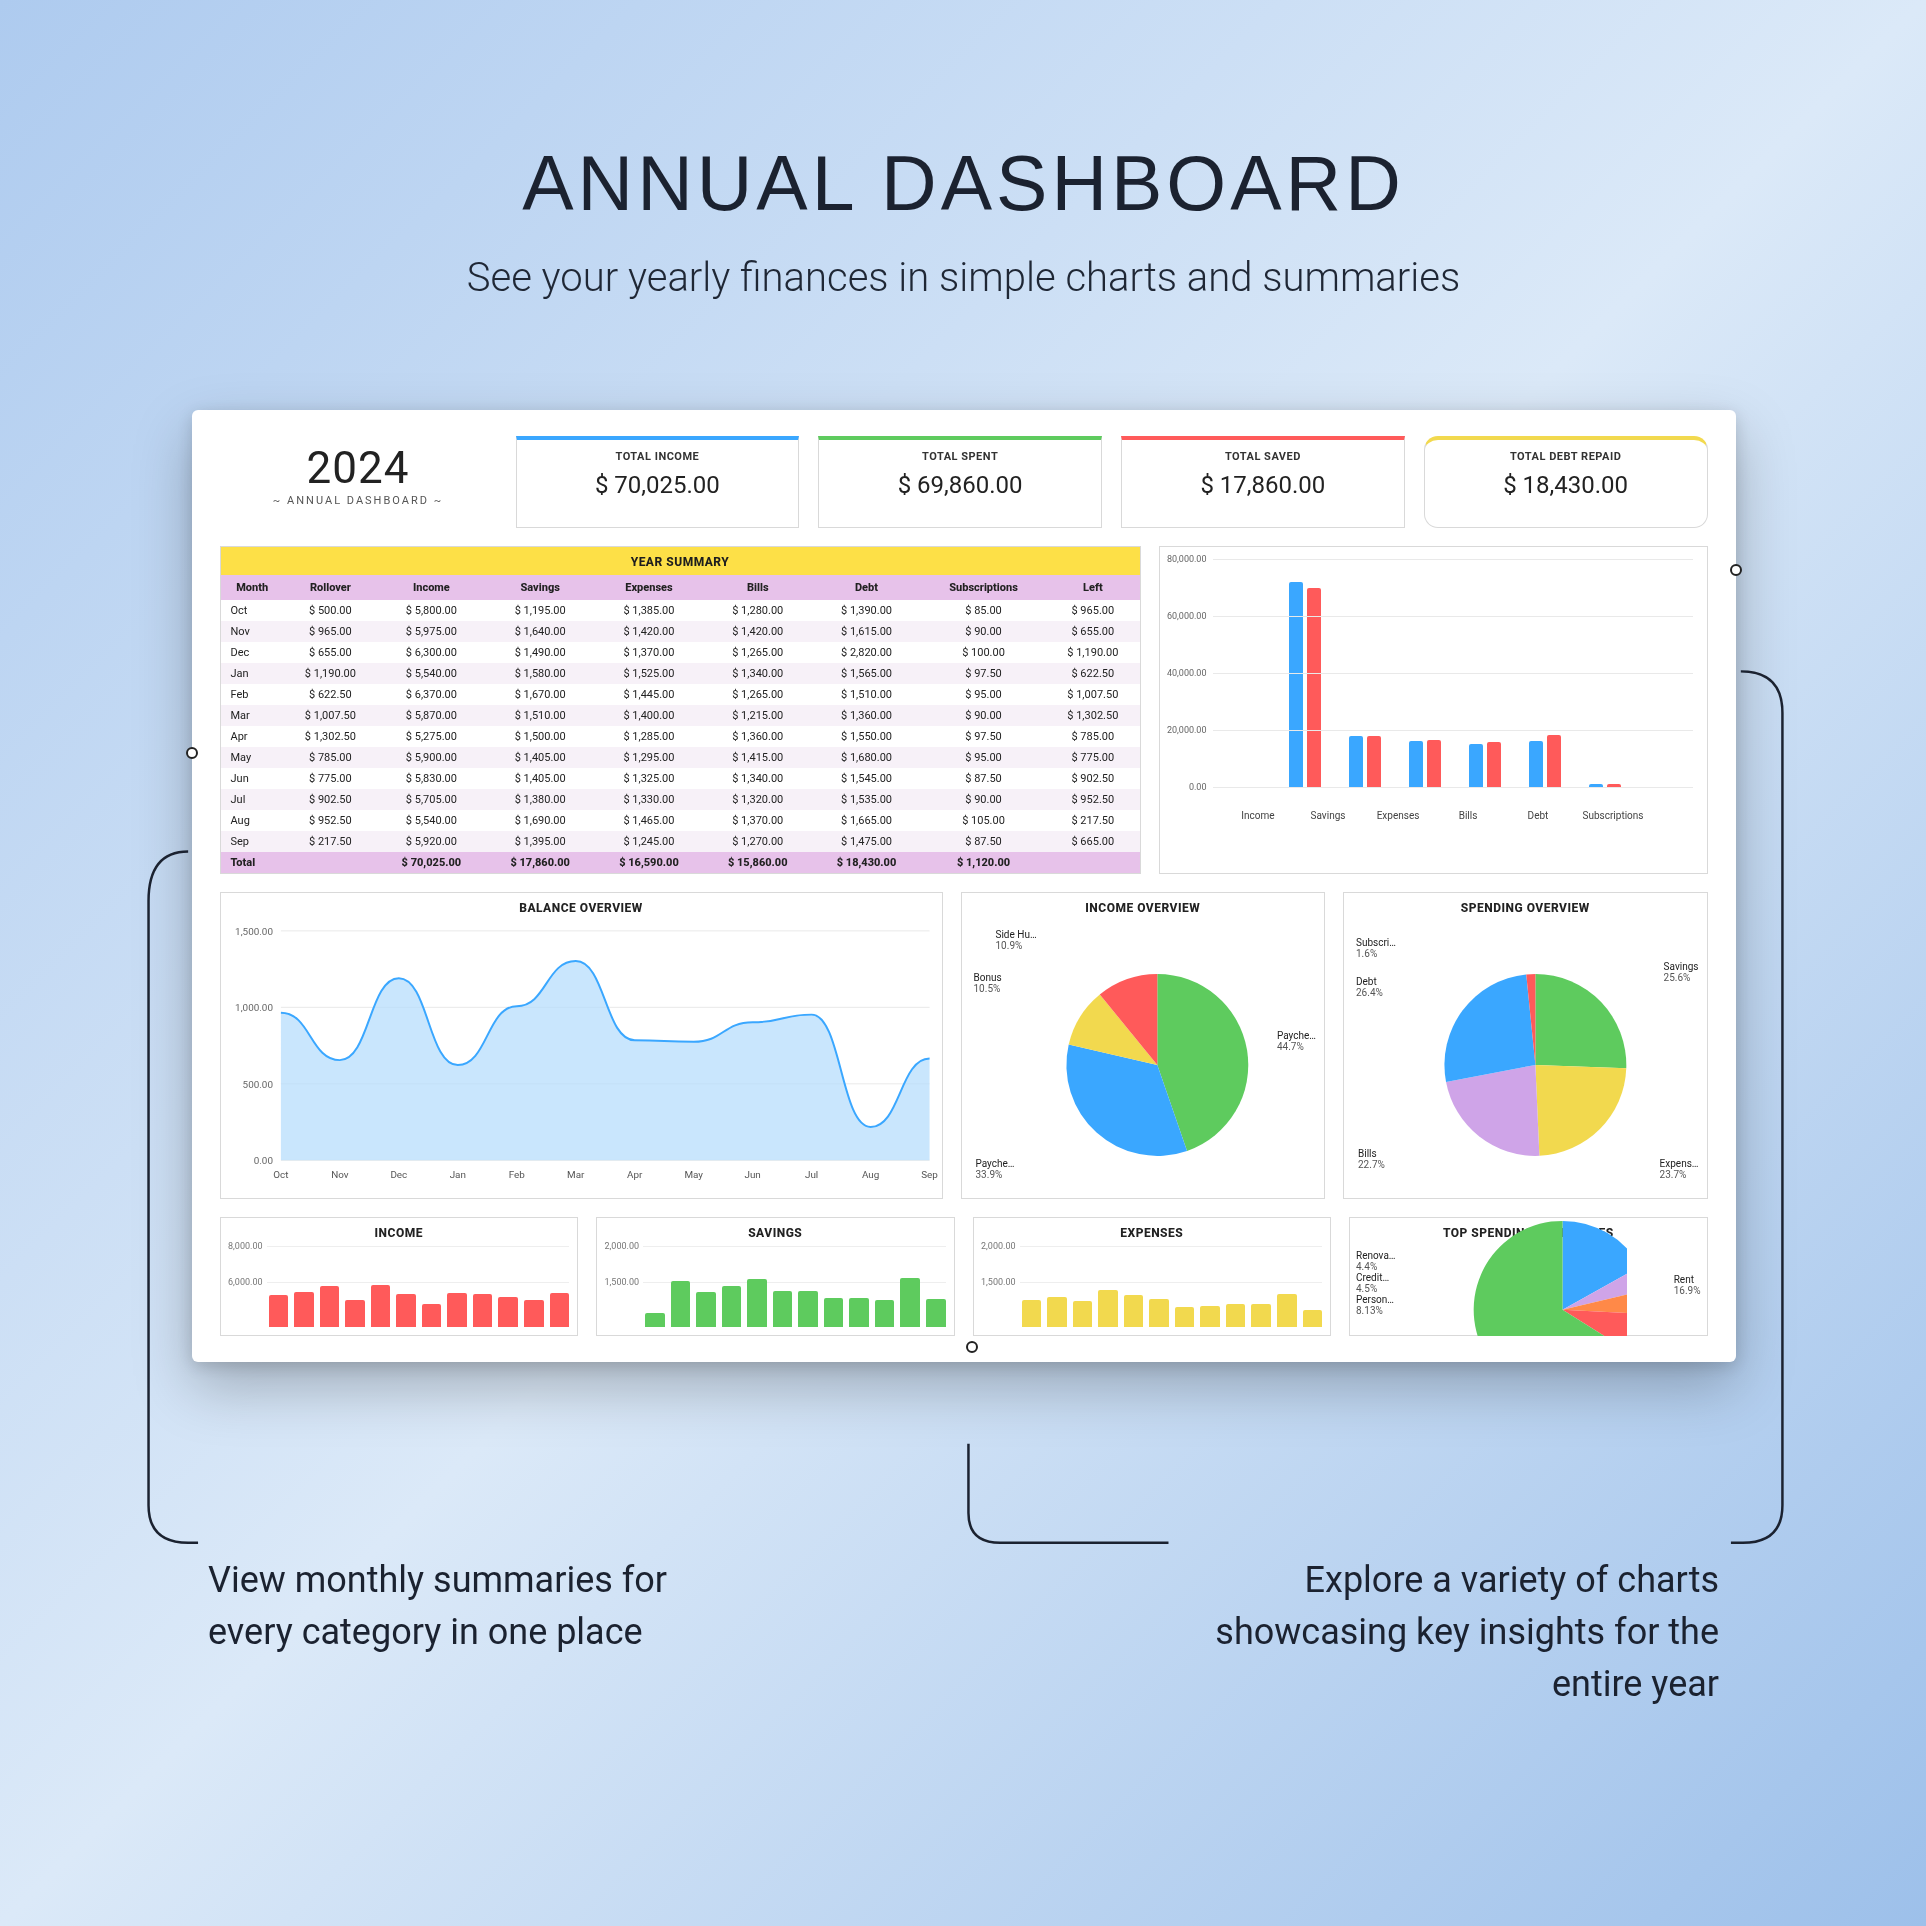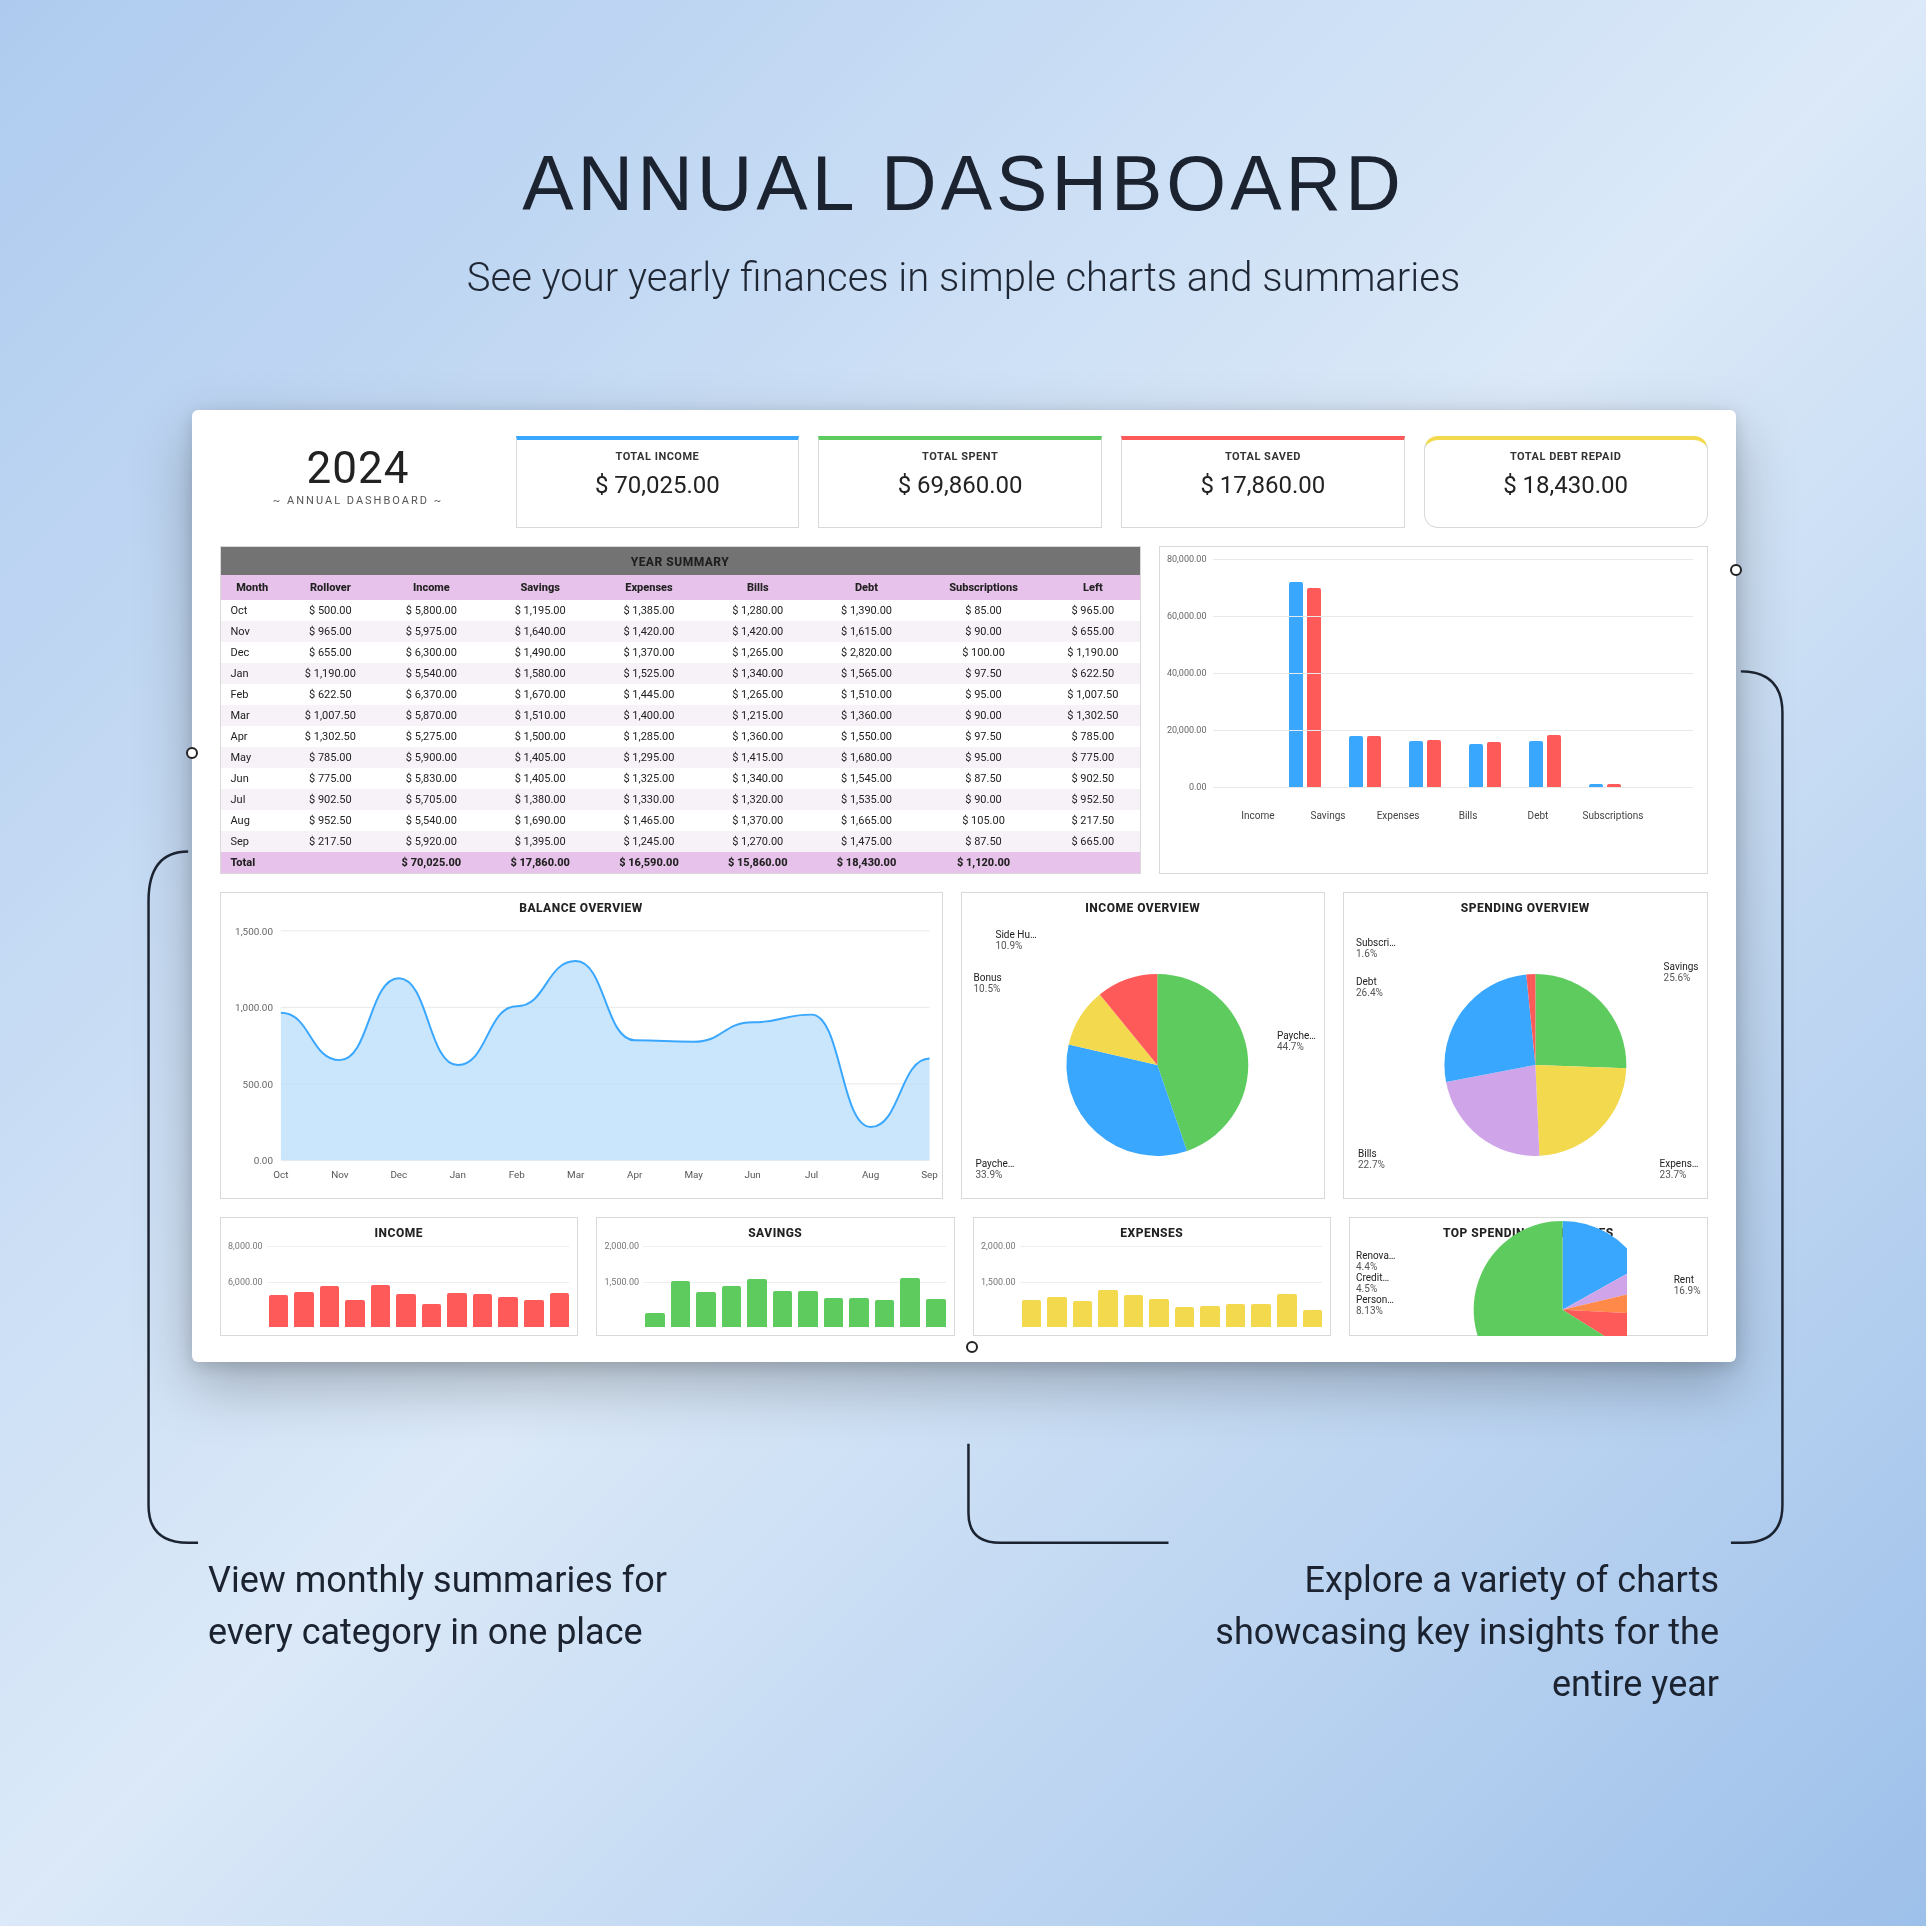--- a/index.html
+++ b/index.html
@@ -35,21 +35,21 @@
   .kpi .val { font-size: 24px; margin-top: 8px; color: #222; }
   .kpi.blue   { border-top-color: #3aa7ff; }
   .kpi.green  { border-top-color: #5ecb5e; }
   .kpi.red    { border-top-color: #ff5a5a; }
   .kpi.yellow { border-top-color: #f2d94e; border-radius: 14px; }
 
   .mid-row { display: flex; gap: 18px; margin-top: 18px; }
   .panel { border: 1px solid #d9d9d9; background: #fff; }
   .panel .title { text-align: center; font-size: 12px; font-weight: 800; padding: 8px 4px 6px; letter-spacing: 0.5px; }
   .year-summary { width: 921px; }
-  .year-summary .title { background: #737373; color: #1e1e1e; font-size: 12px; font-weight: 800; }
+  .year-summary .title { background: #fde047; color: #1e1e1e; font-size: 12px; font-weight: 800; }
   table.ys { width: 100%; border-collapse: collapse; font-size: 11px; }
   table.ys thead th { background: #e7c2ea; font-weight: 800; padding: 6px 0; }
   table.ys td, table.ys th { text-align: center; padding: 4px 0; }
   table.ys tbody tr:nth-child(even) { background: #f7f1f8; }
   table.ys tbody tr.total { background: #e7c2ea; font-weight: 800; }
   table.ys td.left { text-align: left; padding-left: 10px; }
 
   .bva { flex: 1; position: relative; padding-bottom: 6px; }
   .bva .title { color: #111; }
   .chart-area { position: relative; height: 257px; padding: 6px 10px 0 53px; }

